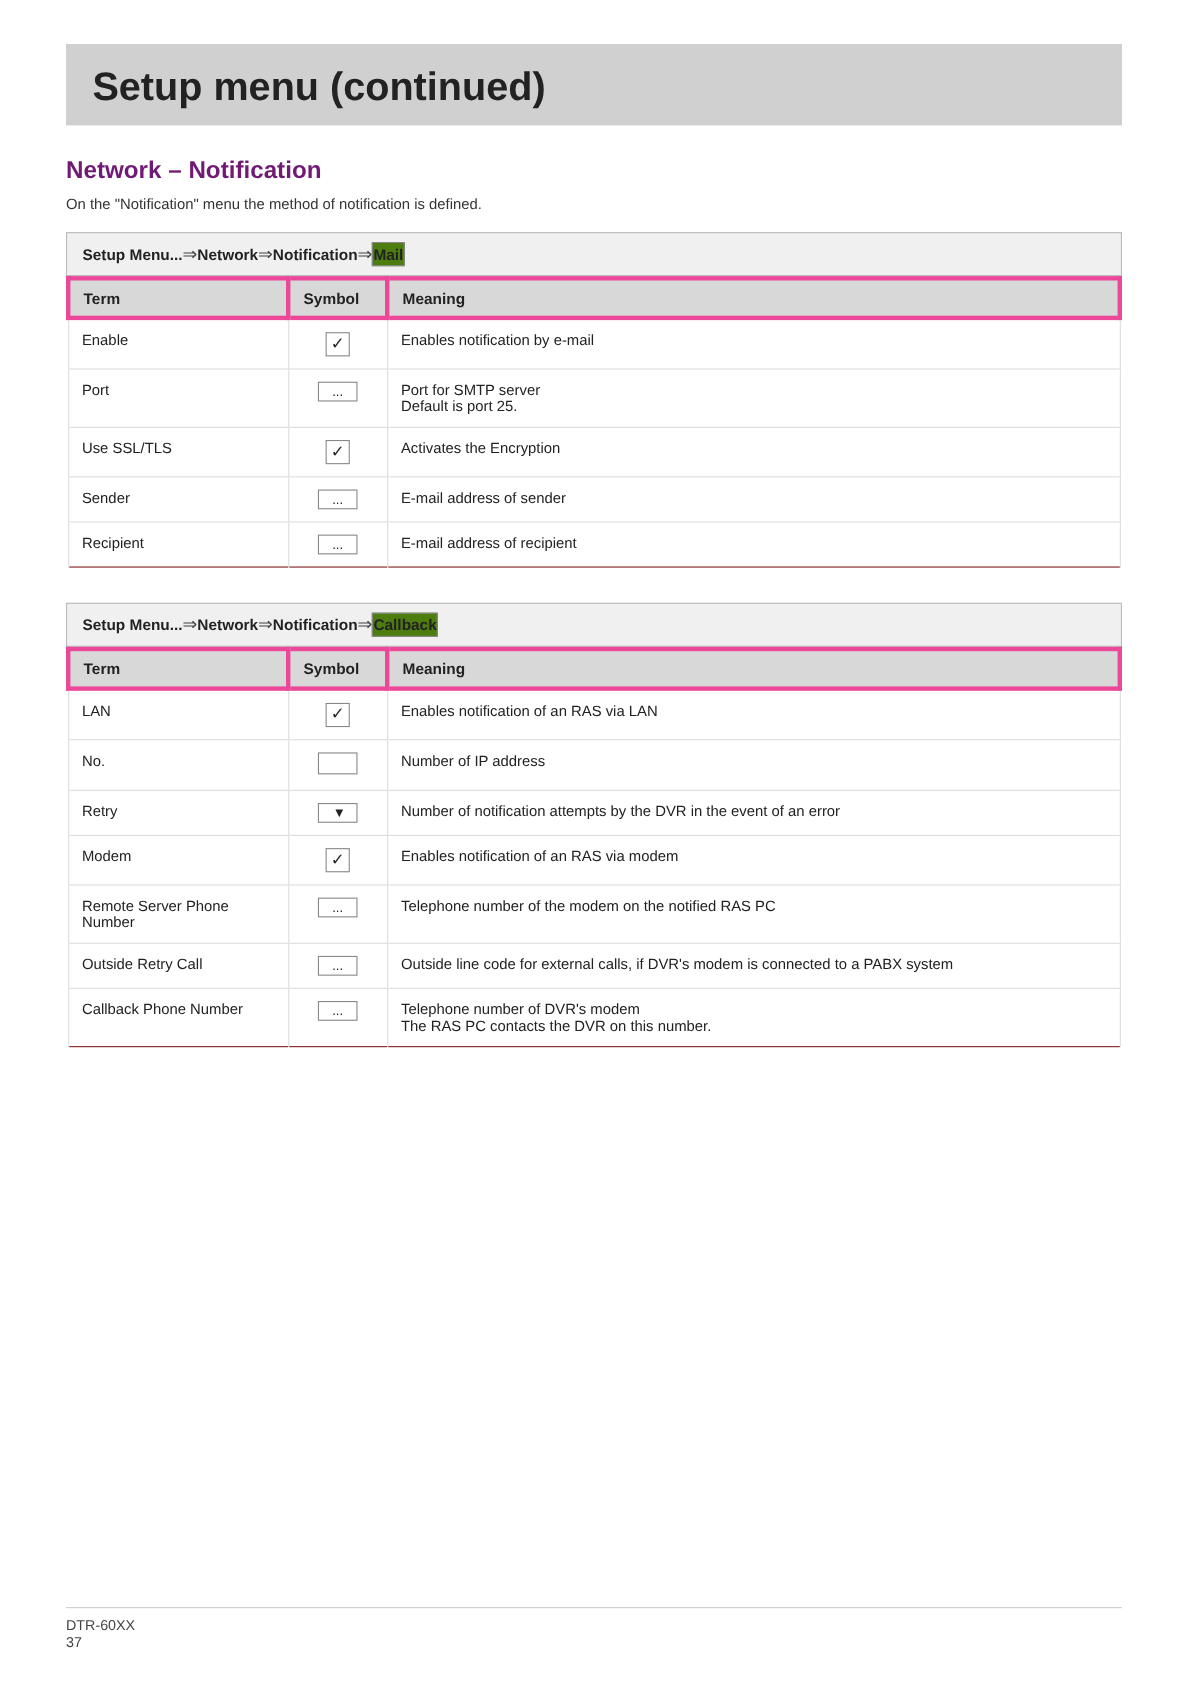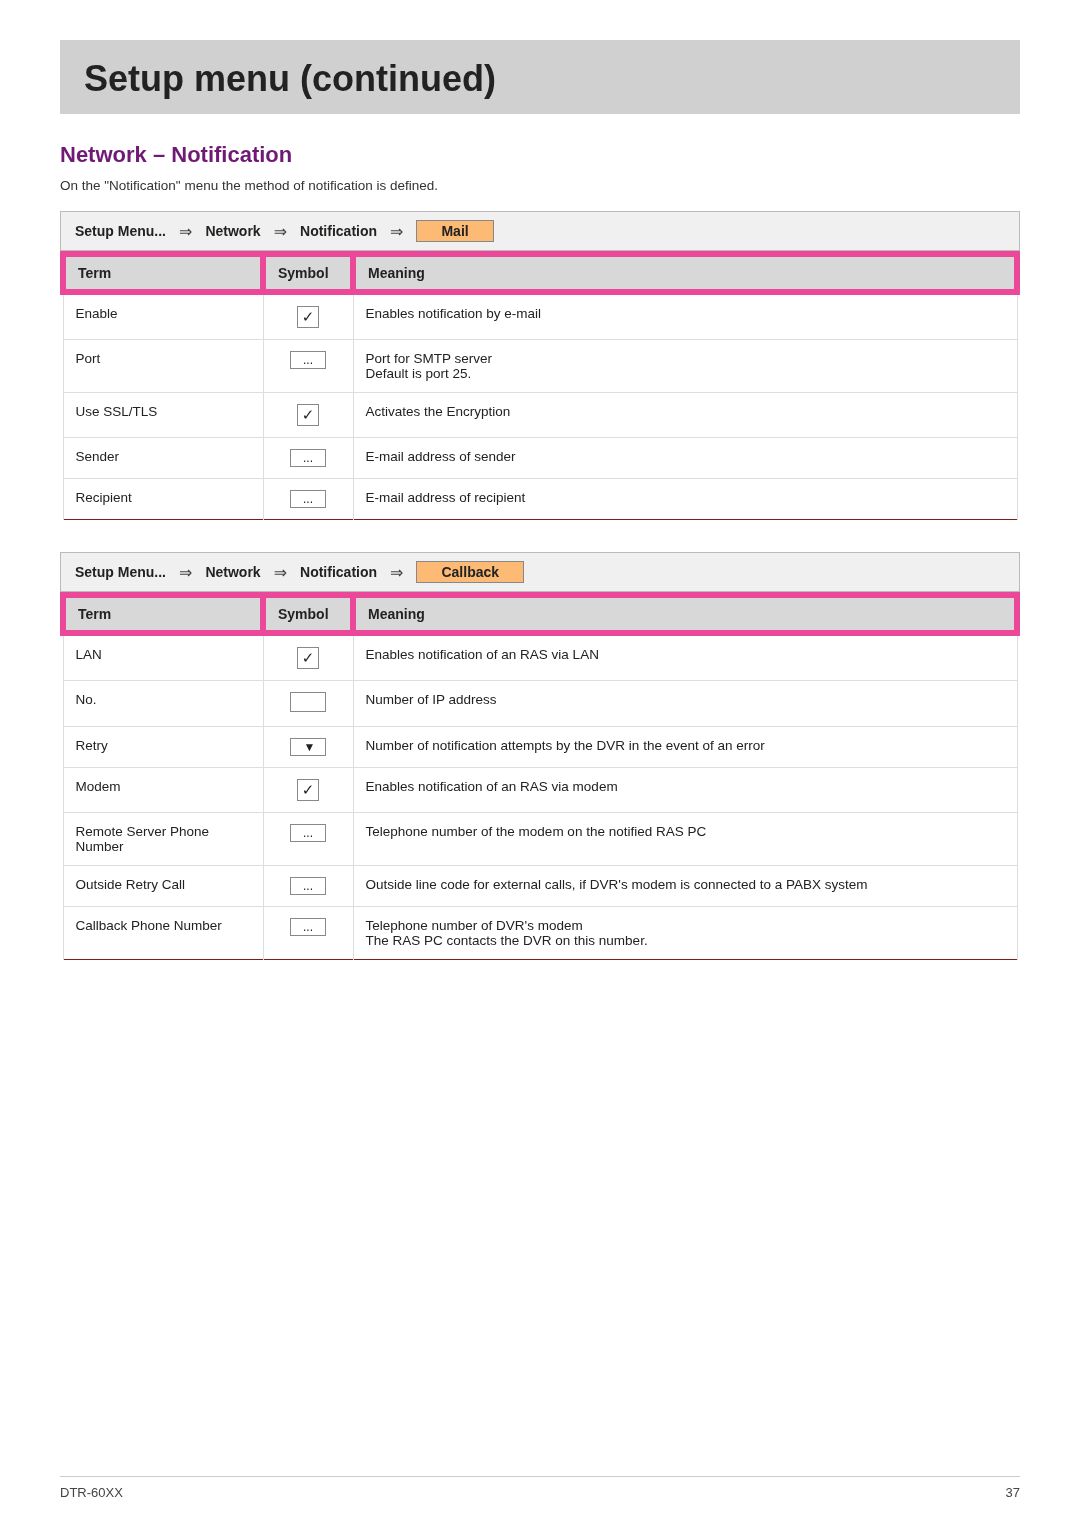--- a/index.html
+++ b/index.html
@@ -38,54 +38,54 @@
       color: #333;
     }
     
     .breadcrumb-row {
       display: flex;
       align-items: center;
       background: #f0f0f0;
       border: 1px solid #bbb;
       padding: 8px 14px;
       margin-bottom: 0;
-      gap: 13px;
+      gap: 0;
     }
     .breadcrumb-item {
       font-weight: bold;
       font-size: 14px;
     }
     .breadcrumb-arrow {
       font-size: 16px;
       color: #444;
       display: inline-flex;
       align-items: center;
     }
     .breadcrumb-box {
       border: 1px solid #888;
-      padding: 2px 24px;
-      font-weight: bold;
-      font-size: 14px;
-      background: #fdba74;
+      padding: 2px 0;
+      font-weight: bold;
+      font-size: 14px;
+      background: #4d7c0f;
     }
     
     .data-table {
       width: 100%;
       border-collapse: collapse;
       margin-bottom: 32px;
     }
     .data-table thead tr {
       background: #d8d8d8;
     }
     .data-table thead th {
       padding: 8px 12px;
       font-weight: bold;
       font-size: 14px;
       text-align: left;
-      border: 6px solid #ec4899;
+      border: 4px solid #ec4899;
     }
     .data-table tbody tr {
       border-bottom: 1px solid #ddd;
     }
     .data-table tbody td {
       padding: 11px 12px;
       vertical-align: top;
       font-size: 13.5px;
       border-left: 1px solid #ddd;
       border-right: 1px solid #ddd;
@@ -137,25 +137,26 @@
     .symbol-col { width: 90px; }
     .meaning-col { }
 
     
     .page-footer {
       position: absolute;
       bottom: 32px;
       left: 60px;
       right: 60px;
       display: flex;
-      justify-content: space-between;
+      justify-content: flex-start;
       font-size: 13px;
       color: #444;
       border-top: 1px solid #ccc;
       padding-top: 8px;
+      flex-direction: column;
     }
   </style>
 </head>
 <body>
 
 <div class="page-wrapper">
 
   <div class="page-title-bar">
     <span class="page-title">Setup menu (continued)</span>
   </div>

